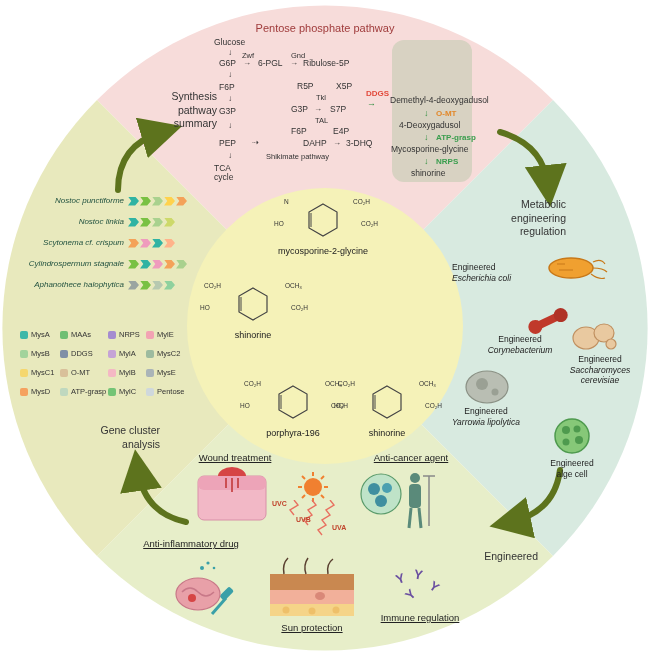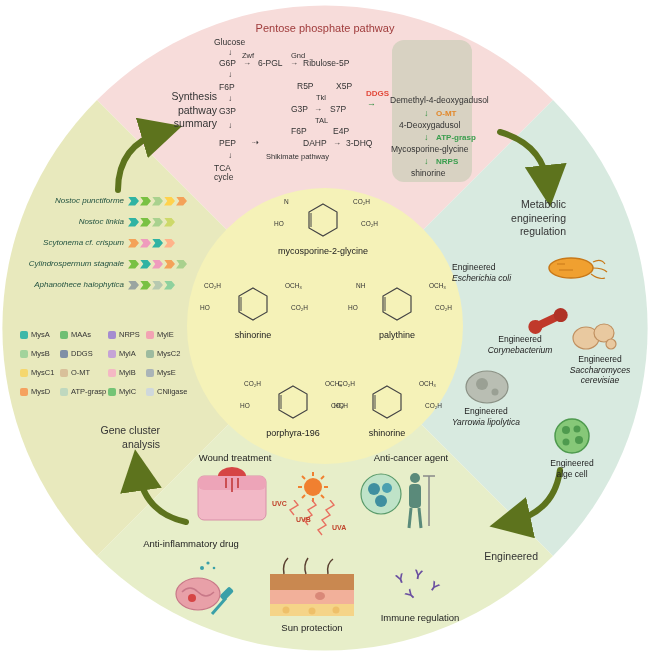--- a/index.html
+++ b/index.html
@@ -18,21 +18,21 @@
   .gene-name{width:102px;text-align:right;font-style:italic;font-size:8px;color:#20513f;padding-right:4px;white-space:nowrap;}
   .gene-arrow{display:inline-block;width:11px;height:9px;margin-right:1px;clip-path:polygon(0 0,65% 0,100% 50%,65% 100%,0 100%,30% 50%);}
   .legend{left:20px;top:330px;display:grid;grid-template-columns:40px 48px 38px 44px;row-gap:10px;}
   .leg-item{display:flex;align-items:center;gap:3px;font-size:7.5px;color:#333;white-space:nowrap;}
   .leg-sw{width:8px;height:8px;border-radius:2px;flex:0 0 auto;}
   .compound{position:absolute;width:110px;height:64px;text-align:center;}
   .cname{position:absolute;left:0;right:0;top:48px;font-size:9px;color:#222;white-space:nowrap;}
   .clabel{position:absolute;font-size:6.5px;color:#333;white-space:nowrap;}
   .center-title{font-size:11.5px;font-weight:bold;color:#222;text-align:center;line-height:1.35;}
   .host-text{font-size:8.5px;line-height:1.25;color:#222;}
-  .app-label{font-size:9.5px;color:#222;text-align:center;white-space:nowrap;}
+  .app-label{font-size:9.5px;color:#222;text-align:center;white-space:nowrap;text-decoration:underline;}
   .uv{font-size:7px;font-weight:bold;color:#c0442c;white-space:nowrap;}
   .ab{font-size:13px;font-weight:bold;color:#6a4fa0;line-height:1;}
 </style>
 </head>
 <body>
 
 <div class="stage">
 
   <svg class="abs" style="left:0;top:0" width="650" height="655">
     <defs>
@@ -125,31 +125,20 @@
       <polygon points="30,6 44,14 44,30 30,38 16,30 16,14" fill="none" stroke="#444" stroke-width="1.2"></polygon>
       <line x1="18" y1="15" x2="18" y2="29" stroke="#444" stroke-width="1"></line>
     </svg>
     <span class="clabel" style="left:6px;top:0">CO₂H</span>
     <span class="clabel" style="right:6px;top:0">OCH₃</span>
     <span class="clabel" style="left:2px;top:22px">HO</span>
     <span class="clabel" style="right:0;top:22px">CO₂H</span>
     <span class="cname">shinorine</span>
   </div>
 
-  <div class="compound" style="left:342px;top:282px">
-    <svg width="60" height="46" style="margin:0 25px">
-      <polygon points="30,6 44,14 44,30 30,38 16,30 16,14" fill="none" stroke="#444" stroke-width="1.2"></polygon>
-      <line x1="18" y1="15" x2="18" y2="29" stroke="#444" stroke-width="1"></line>
-    </svg>
-    <span class="clabel" style="left:14px;top:0">NH</span>
-    <span class="clabel" style="right:6px;top:0">OCH₃</span>
-    <span class="clabel" style="left:6px;top:22px">HO</span>
-    <span class="clabel" style="right:0;top:22px">CO₂H</span>
-    <span class="cname">palythine</span>
-  </div>
 
   <div class="compound" style="left:238px;top:380px">
     <svg width="60" height="46" style="margin:0 25px">
       <polygon points="30,6 44,14 44,30 30,38 16,30 16,14" fill="none" stroke="#444" stroke-width="1.2"></polygon>
       <line x1="18" y1="15" x2="18" y2="29" stroke="#444" stroke-width="1"></line>
     </svg>
     <span class="clabel" style="left:6px;top:0">CO₂H</span>
     <span class="clabel" style="right:6px;top:0">OCH₃</span>
     <span class="clabel" style="left:2px;top:22px">HO</span>
     <span class="clabel" style="right:0;top:22px">CO₂H</span>
@@ -247,21 +236,21 @@
     <span class="leg-item">
         <span class="leg-sw" style="background: rgb(191, 216, 191);"></span>
         <span>ATP-grasp</span>
       </span>
     <span class="leg-item">
         <span class="leg-sw" style="background: rgb(116, 196, 118);"></span>
         <span>MylC</span>
       </span>
     <span class="leg-item">
         <span class="leg-sw" style="background: rgb(207, 216, 220);"></span>
-        <span>CNligase</span>
+        <span>Pentose</span>
       </span>
   </div>
 
   <div class="abs sec-title" style="left:55px;top:424px;width:105px">
     <div>Gene cluster</div>
     <div>analysis</div>
   </div>
 
   <div class="abs sec-title" style="left:466px;top:198px;width:100px">
     <div>Metabolic</div>

